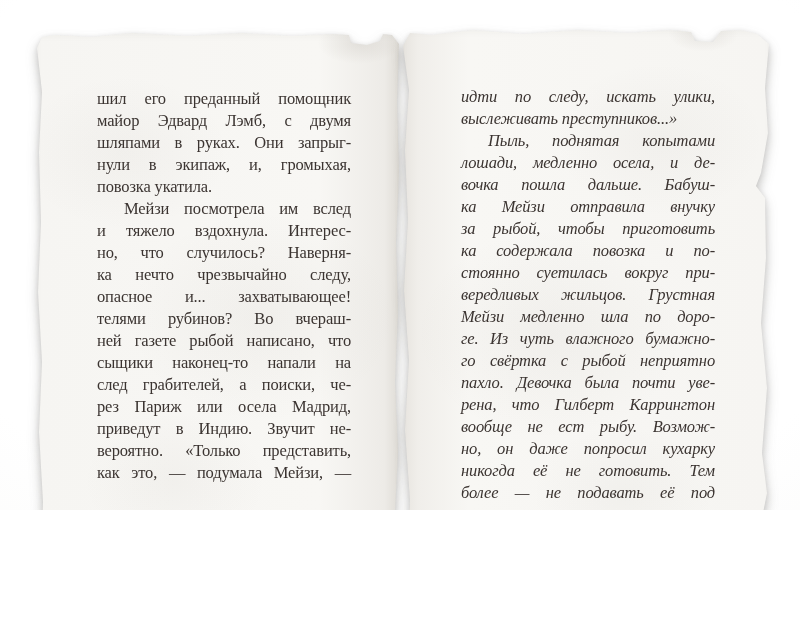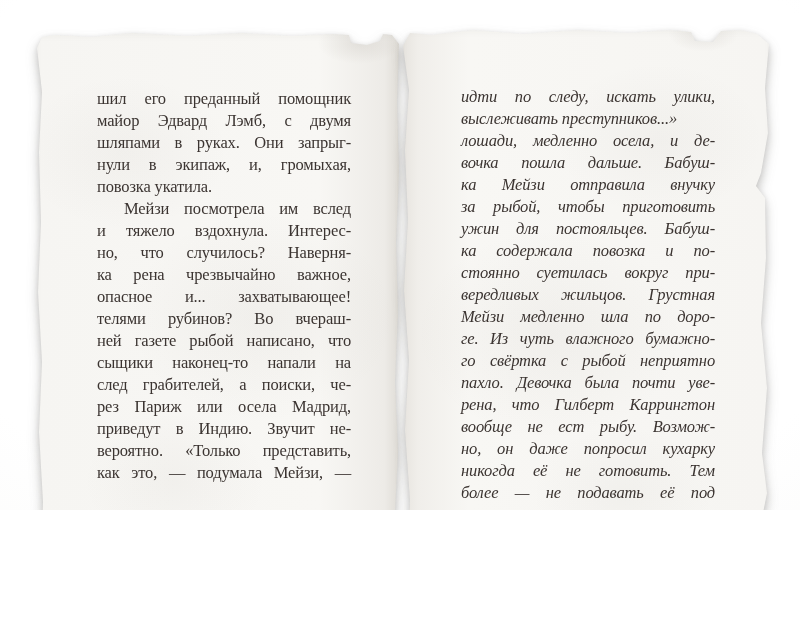--- a/index.html
+++ b/index.html
@@ -71,45 +71,45 @@
     <div class="page left-page">
       <div class="text">
           <div class="line">шил его преданный помощник</div>
           <div class="line">майор Эдвард Лэмб, с двумя</div>
           <div class="line">шляпами в руках. Они запрыг-</div>
           <div class="line">нули в экипаж, и, громыхая,</div>
           <div class="line endline">повозка укатила.</div>
           <div class="line indent">Мейзи посмотрела им вслед</div>
           <div class="line">и тяжело вздохнула. Интерес-</div>
           <div class="line">но, что случилось? Наверня-</div>
-          <div class="line">ка рена чрезвычайно важное,</div>
+          <div class="line">ка нечто чрезвычайно следу,</div>
           <div class="line">опасное и... захватывающее!</div>
           <div class="line">телями рубинов? Во вчераш-</div>
           <div class="line">ней газете рыбой написано, что</div>
           <div class="line">сыщики наконец-то напали на</div>
           <div class="line">след грабителей, а поиски, че-</div>
           <div class="line">рез Париж или осела Мадрид,</div>
           <div class="line">приведут в Индию. Звучит не-</div>
           <div class="line">вероятно. «Только представить,</div>
           <div class="line">как это, — подумала Мейзи, —</div>
         </div>
       <div class="pagenum">10</div>
     </div>
   </div>
 
   <div class="page-wrap right">
     <div class="page right-page">
       <div class="text">
           <div class="line">идти по следу, искать улики,</div>
           <div class="line endline">выслеживать преступников...»</div>
+          <div class="line indent">Пыль, поднятая копытами</div>
           <div class="line">лошади, медленно осела, и де-</div>
           <div class="line">вочка пошла дальше. Бабуш-</div>
           <div class="line">ка Мейзи отправила внучку</div>
           <div class="line">за рыбой, чтобы приготовить</div>
-          <div class="line">ужин для постояльцев. Бабуш-</div>
           <div class="line">ка содержала повозка и по-</div>
           <div class="line">стоянно суетилась вокруг при-</div>
           <div class="line">вередливых жильцов. Грустная</div>
           <div class="line">Мейзи медленно шла по доро-</div>
           <div class="line">ге. Из чуть влажного бумажно-</div>
           <div class="line">го свёртка с рыбой неприятно</div>
           <div class="line">пахло. Девочка была почти уве-</div>
           <div class="line">рена, что Гилберт Каррингтон</div>
           <div class="line">вообще не ест рыбу. Возмож-</div>
           <div class="line">но, он даже попросил кухарку</div>

